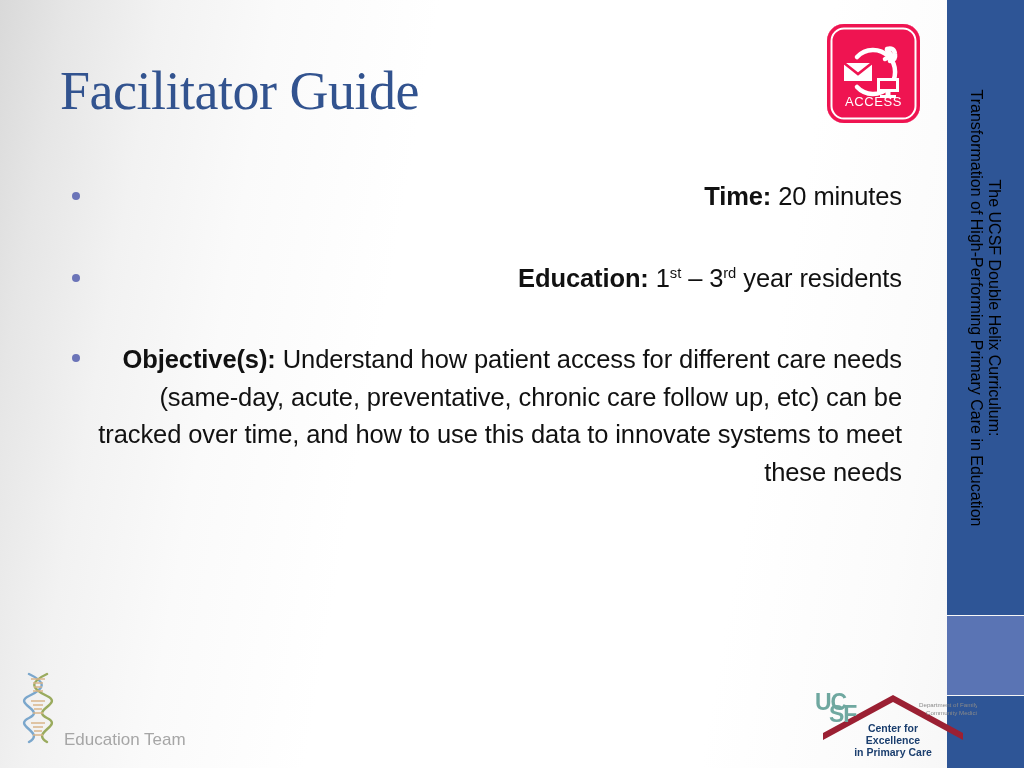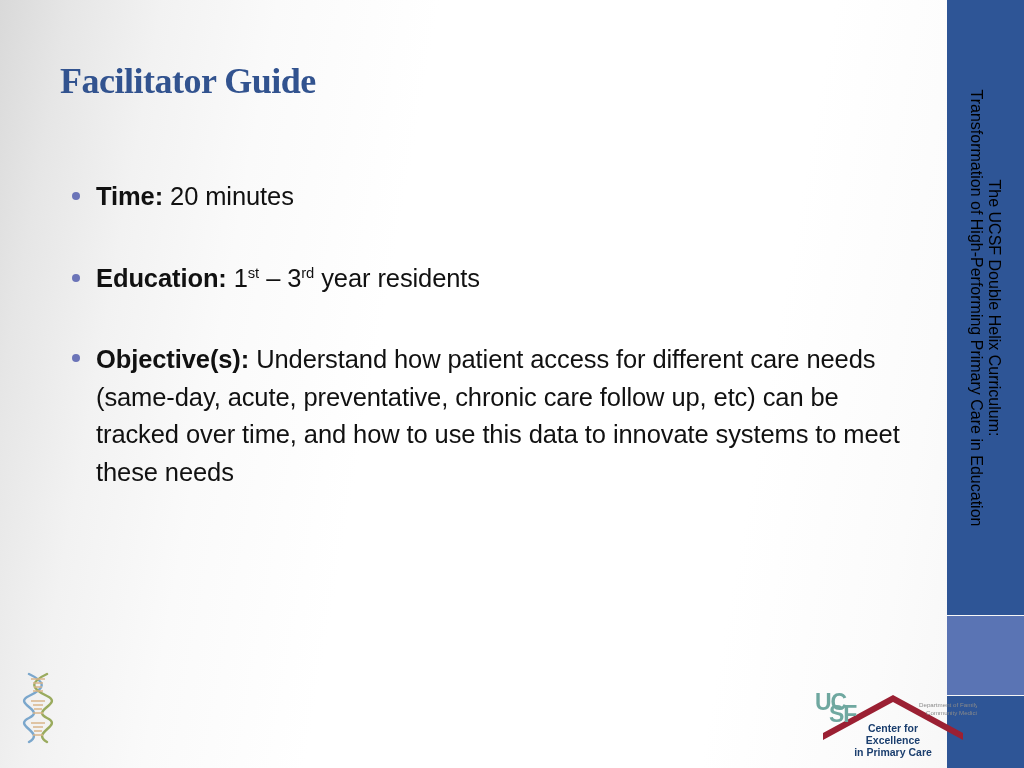--- a/index.html
+++ b/index.html
@@ -67,26 +67,25 @@
     align-items: center;
     white-space: nowrap;
   }
 
   
   #title {
     position: absolute;
     left: 60px;
     top: 62px;
     font-family: "Liberation Serif", "DejaVu Serif", serif;
-    font-size: 36px;
+    font-size: 54px;
     color: #32538f;
     letter-spacing: -0.5px;
     line-height: 1.1;
     white-space: nowrap;
-    font-weight: bold;
   }
 
   
   #access-logo {
     position: absolute;
     left: 827px;
     top: 24px;
     width: 93px;
     height: 99px;
     border-radius: 17px;
@@ -105,20 +104,21 @@
     font-weight: normal;
     letter-spacing: 0.6px;
   }
 
   
   #body {
     position: absolute;
     left: 72px;
     top: 178px;
     width: 830px;
+    text-align: right;
   }
   .bullet-row {
     display: flex;
     align-items: flex-start;
     margin-bottom: 44px;
   }
   .bullet-row.last { margin-bottom: 11px; }
   .bullet-dot {
     flex: 0 0 auto;
     width: 8px;
@@ -184,20 +184,42 @@
     <div id="sidebar-text-wrap">
       <div id="sidebar-rot">
         <span class="line1">The UCSF Double Helix Curriculum:</span>
         <span class="line2">Transformation of High-Performing Primary Care in Education</span>
       </div>
     </div>
   </div>
 
   <div id="title">Facilitator Guide</div>
 
+  <div id="access-logo">
+    <svg width="93" height="99" viewBox="0 0 93 99">
+
+      <path d="M30 33 A22 22 0 1 1 30 63" fill="none" stroke="#ffffff" stroke-width="4.5" stroke-linecap="round"></path>
+      <path d="M60 26 l5 6 l-7 3" fill="none" stroke="#ffffff" stroke-width="4.5" stroke-linecap="round" stroke-linejoin="round"></path>
+
+      <path d="M60 25 q7 -2 8 5 q1 6 -5 7" fill="none" stroke="#ffffff" stroke-width="4.5" stroke-linecap="round"></path>
+
+      <g>
+        <rect x="17" y="39" width="28" height="18" fill="#ffffff"></rect>
+        <path d="M17 39 L31 50 L45 39" fill="none" stroke="#ef1451" stroke-width="2.6"></path>
+      </g>
+
+      <g>
+        <rect x="50" y="54" width="22" height="14" fill="#ffffff"></rect>
+        <rect x="53" y="57" width="16" height="8" fill="#ef1451"></rect>
+        <rect x="58.5" y="68" width="5" height="4" fill="#ffffff"></rect>
+        <rect x="53" y="71" width="16" height="3" fill="#ffffff"></rect>
+      </g>
+    </svg>
+    <div id="access-label">ACCESS</div>
+  </div>
 
   <div id="body">
 
     <div class="bullet-row" id="row-time">
       <span class="bullet-dot"></span>
       <span class="bullet-text">
         <b>Time:</b><span> 20 minutes</span>
       </span>
     </div>
 
@@ -234,20 +256,21 @@
           <line x1="12" y1="37" x2="20" y2="37"></line>
           <line x1="11" y1="41" x2="21" y2="41"></line>
           <line x1="9" y1="51" x2="23" y2="51"></line>
           <line x1="11" y1="55" x2="21" y2="55"></line>
           <line x1="12" y1="59" x2="20" y2="59"></line>
           <line x1="11" y1="63" x2="21" y2="63"></line>
         </g>
       </svg>
     </div>
     <div id="footer-lines">
+      <div>Education Team</div>
     </div>
   </div>
 
   <div id="ucsf-logo">
     <svg width="168" height="74" viewBox="0 0 168 74">
 
       <path d="M84 14 L154 52 L154 45 L84 7 L14 45 L14 52 Z" fill="#9b2033"></path>
 
       <g fill="#6fa8a0" font-family="Liberation Sans, sans-serif" font-weight="bold">
         <text x="6" y="22" font-size="23" letter-spacing="-1">UC</text>

